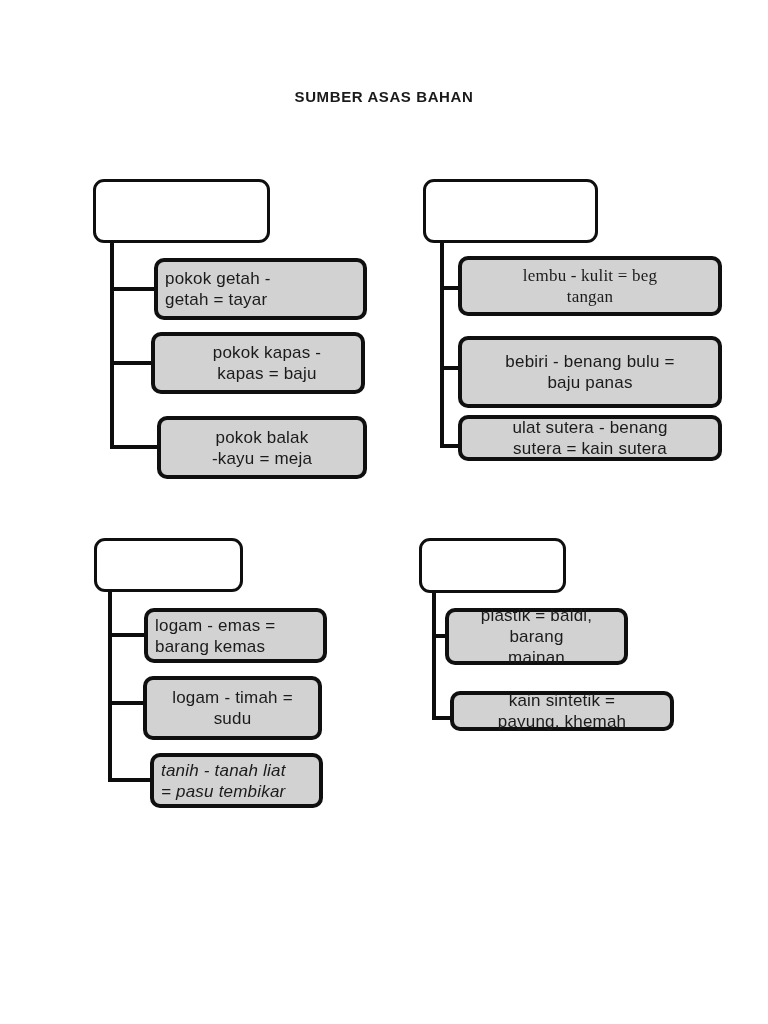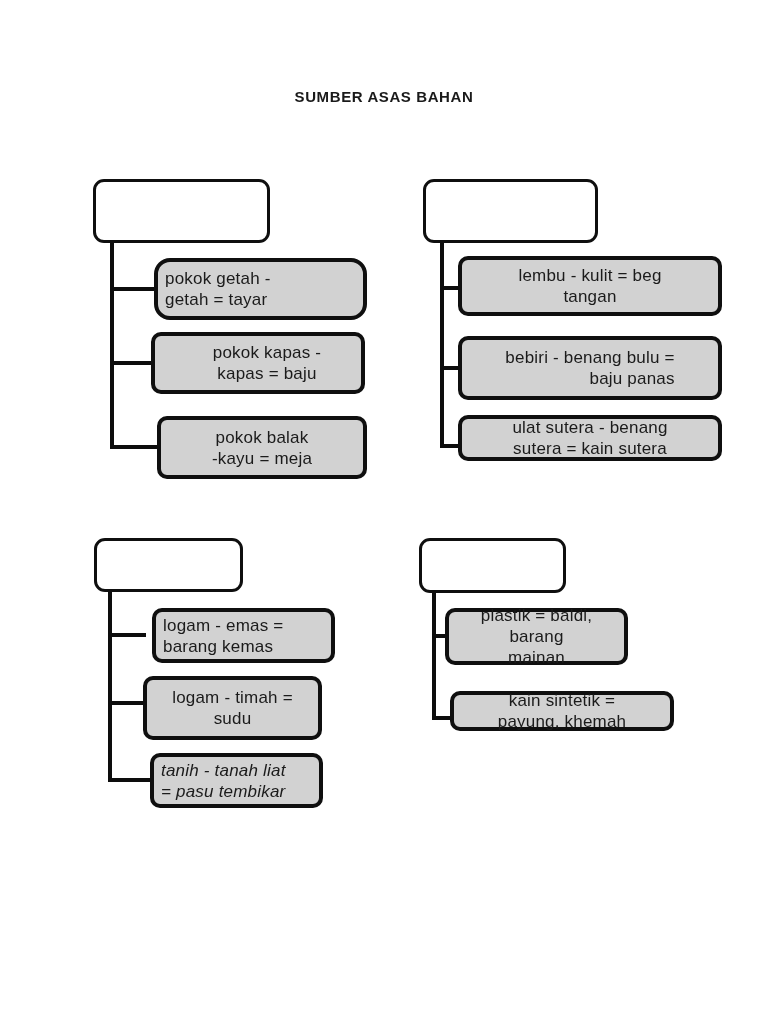--- a/index.html
+++ b/index.html
@@ -55,41 +55,41 @@
     position: absolute;
     background: #0d0d0d;
   }
 
   
   .t1-parent { left: 93px;  top: 179px; width: 177px; height: 64px; }
   .t1-vline  { left: 110px; top: 243px; width: 4px;   height: 206px; }
   .t1-stub1  { left: 110px; top: 287px; width: 46px;  height: 4px; }
   .t1-stub2  { left: 110px; top: 361px; width: 43px;  height: 4px; }
   .t1-stub3  { left: 110px; top: 445px; width: 49px;  height: 4px; }
-  .t1-c1     { left: 154px; top: 258px; width: 213px; height: 62px; border-radius: 16px; }
+  .t1-c1     { left: 154px; top: 258px; width: 213px; height: 62px; }
   .t1-c2     { left: 151px; top: 332px; width: 214px; height: 62px; padding-left: 24px; }
   .t1-c3     { left: 157px; top: 416px; width: 210px; height: 63px; }
 
   
   .t2-parent { left: 423px; top: 179px; width: 175px; height: 64px; }
   .t2-vline  { left: 440px; top: 243px; width: 4px;   height: 205px; }
   .t2-stub1  { left: 440px; top: 286px; width: 20px;  height: 4px; }
   .t2-stub2  { left: 440px; top: 366px; width: 20px;  height: 4px; }
   .t2-stub3  { left: 440px; top: 444px; width: 20px;  height: 4px; }
-  .t2-c1     { left: 458px; top: 256px; width: 264px; height: 60px; }
-  .t2-c2     { left: 458px; top: 336px; width: 264px; height: 64px; text-align: right; }
+  .t2-c1     { left: 458px; top: 256px; width: 264px; height: 60px; font-family: Liberation Serif, serif; }
+  .t2-c2     { left: 458px; top: 336px; width: 264px; height: 72px; }
   .t2-c3     { left: 458px; top: 415px; width: 264px; height: 46px; }
 
   
   .t3-parent { left: 94px;  top: 538px; width: 149px; height: 54px; }
   .t3-vline  { left: 108px; top: 592px; width: 4px;   height: 190px; }
   .t3-stub1  { left: 108px; top: 633px; width: 38px;  height: 4px; }
   .t3-stub2  { left: 108px; top: 701px; width: 37px;  height: 4px; }
   .t3-stub3  { left: 108px; top: 778px; width: 44px;  height: 4px; }
-  .t3-c1     { left: 152px; top: 608px; width: 183px; height: 55px; }
+  .t3-c1     { left: 144px; top: 608px; width: 183px; height: 55px; }
   .t3-c2     { left: 143px; top: 676px; width: 179px; height: 64px; }
   .t3-c3     { left: 150px; top: 753px; width: 173px; height: 55px; font-style: italic; }
 
   
   .t4-parent { left: 419px; top: 538px; width: 147px; height: 55px; }
   .t4-vline  { left: 432px; top: 593px; width: 4px;   height: 127px; }
   .t4-stub1  { left: 432px; top: 634px; width: 15px;  height: 4px; }
   .t4-stub2  { left: 432px; top: 716px; width: 20px;  height: 4px; }
   .t4-c1     { left: 445px; top: 608px; width: 183px; height: 57px; }
   .t4-c2     { left: 450px; top: 691px; width: 224px; height: 40px; }

